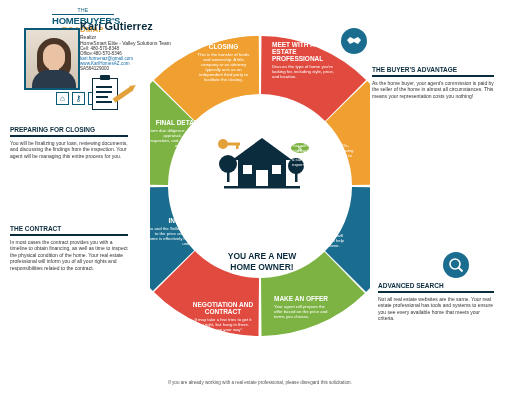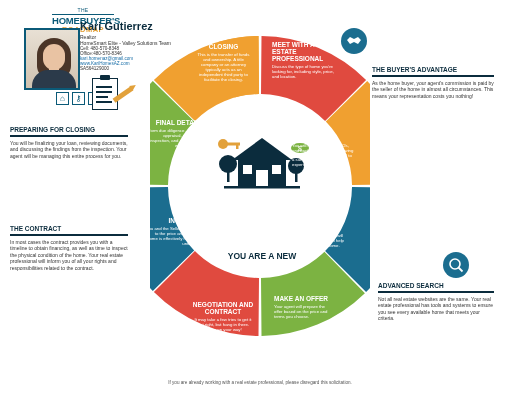--- a/index.html
+++ b/index.html
@@ -182,20 +182,21 @@
       <g fill="#e2a13b">
         <circle cx="9" cy="14" r="5"></circle>
         <rect x="12" y="12.5" width="14" height="3"></rect>
         <rect x="22" y="15" width="2.5" height="4"></rect>
       </g>
     </svg>
   </div>
 
   <div class="congrats-sub">
     <div>YOU ARE A NEW</div>
+    <div>HOME OWNER!</div>
   </div>
 
   <div class="seg" style="left:195px; top:44px; width:57px; text-align:center;">
     <div class="t" style="font-size:6.5px;">CLOSING</div>
     <div class="d" style="font-size:4.3px; margin-top:2px;">This is the transfer of funds and ownership. A title company or an attorney typically acts as an independent third party to facilitate the closing.</div>
   </div>
 
   <div class="seg" style="left:272px; top:42px; width:62px; text-align:left;">
     <div class="t" style="font-size:6.5px;">MEET WITH A REAL ESTATE PROFESSIONAL</div>
     <div class="d" style="font-size:4.3px; margin-top:3px;">Discuss the type of home you're looking for, including style, price, and location.</div>

